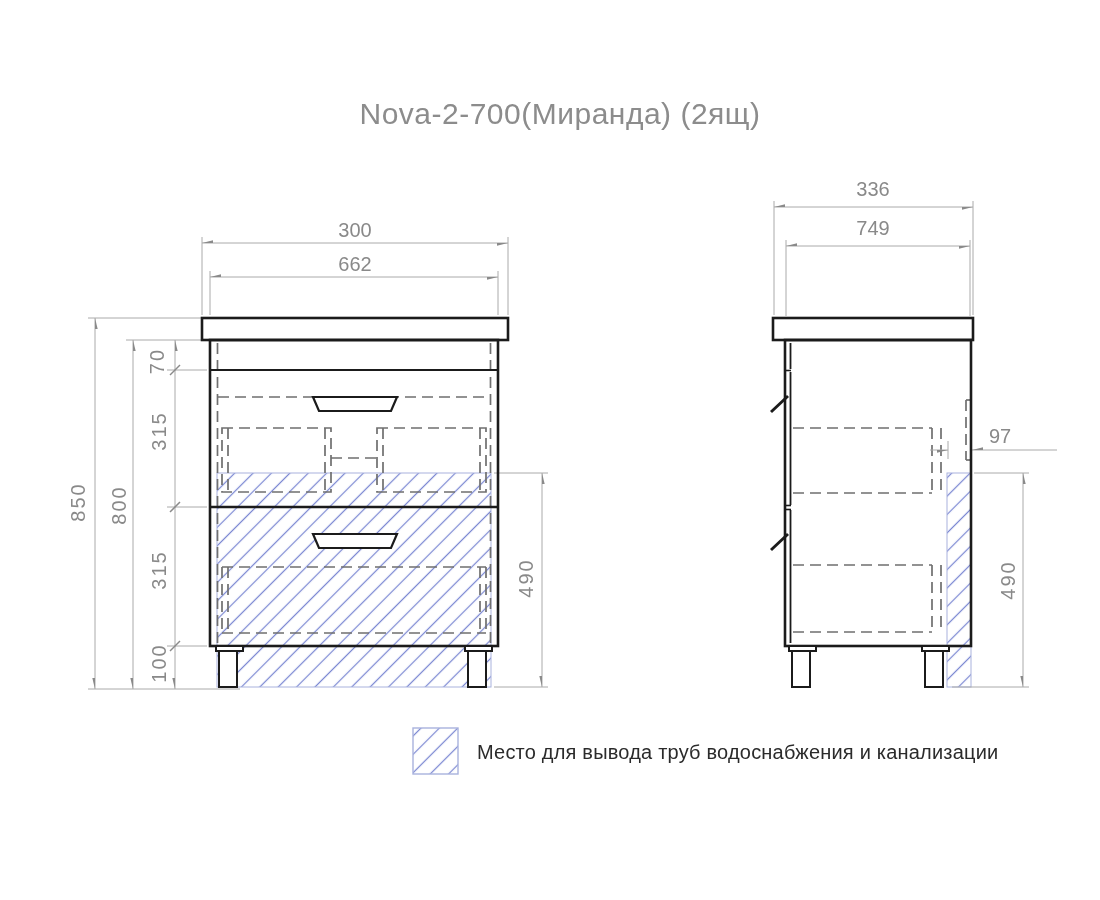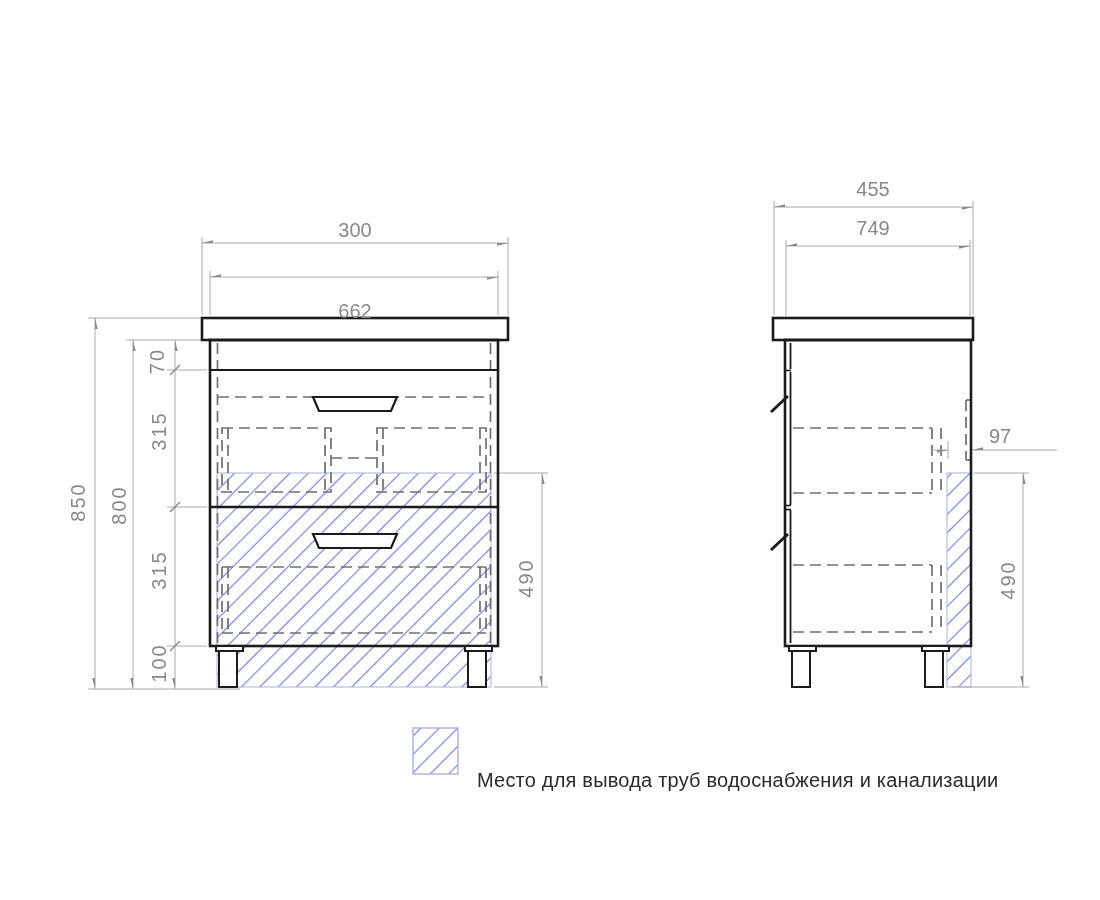--- a/index.html
+++ b/index.html
@@ -12,21 +12,21 @@
     position:absolute;color:#898989;font-size:20px;white-space:nowrap;
     transform:translate(-50%,-50%);line-height:1;
   }
   .rot{transform:translate(-50%,-50%) rotate(-90deg);letter-spacing:2px;}
   .title{
     position:absolute;color:#8c8c8c;font-size:30px;white-space:nowrap;
     transform:translate(-50%,-50%);letter-spacing:0.5px;
   }
   .legend-text{
     position:absolute;color:#2b2b2b;font-size:20px;white-space:nowrap;
-    transform:translate(0,-50%);letter-spacing:0.2px;margin-top:28px;
+    transform:translate(0,-50%);letter-spacing:0.2px;
   }
 </style>
 </head>
 <body>
 
 <div id="stage">
 
   <svg width="1100" height="900" viewBox="0 0 1100 900">
     <defs>
       <pattern id="hatch" width="13" height="13" patternUnits="userSpaceOnUse" patternTransform="rotate(-45)">
@@ -158,30 +158,31 @@
         <rect x="789" y="646" width="27" height="5"></rect>
         <rect x="792" y="651" width="18" height="36"></rect>
         <rect x="922" y="646" width="27" height="5"></rect>
         <rect x="925" y="651" width="18" height="36"></rect>
       </g>
     </g>
 
     <rect x="413" y="728" width="45" height="46" fill="url(#hatch)" stroke="#a9b2dd" stroke-width="1.4"></rect>
   </svg>
 
+  <div class="title" style="left:560px;top:114px;">Nova-2-700(Миранда) (2ящ)</div>
 
   <div class="lbl" style="left:355px;top:230px;">300</div>
-  <div class="lbl" style="left:355px;top:264px;margin-top:47px;">662</div>
+  <div class="lbl" style="left:355px;top:264px;">662</div>
   <div class="lbl rot" style="left:78px;top:502px;">850</div>
   <div class="lbl rot" style="left:119px;top:505px;">800</div>
   <div class="lbl rot" style="left:157px;top:361px;">70</div>
   <div class="lbl rot" style="left:159px;top:431px;">315</div>
   <div class="lbl rot" style="left:159px;top:570px;">315</div>
   <div class="lbl rot" style="left:159px;top:663px;">100</div>
   <div class="lbl rot" style="left:526px;top:578px;">490</div>
 
-  <div class="lbl" style="left:873px;top:189px;">455</div>
+  <div class="lbl" style="left:873px;top:189px;">336</div>
   <div class="lbl" style="left:873px;top:228px;">749</div>
   <div class="lbl" style="left:1000px;top:436px;">97</div>
   <div class="lbl rot" style="left:1008px;top:580px;">490</div>
 
   <div class="legend-text" style="left:477px;top:752px;">Место для вывода труб водоснабжения и канализации</div>
 </div>
 
 </body></html>

